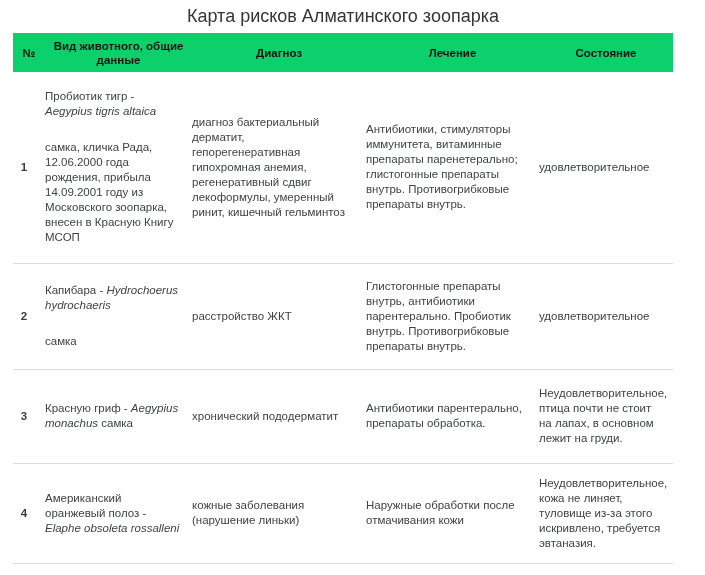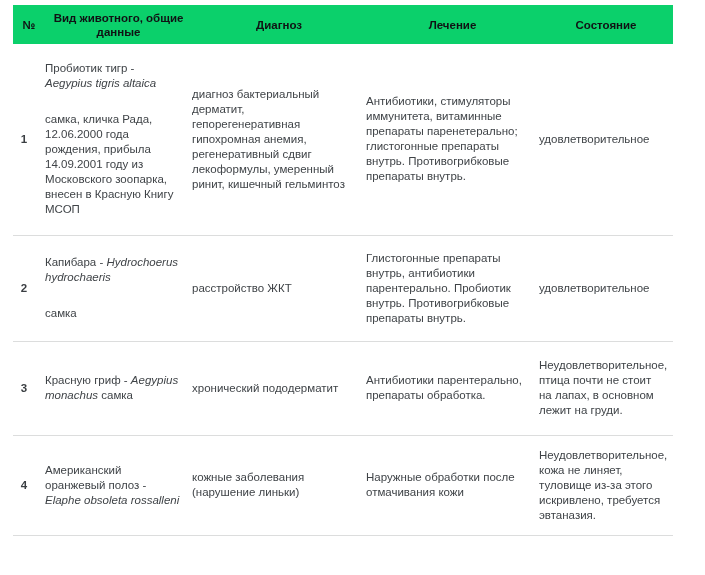--- a/index.html
+++ b/index.html
@@ -66,20 +66,21 @@
   tbody tr.row-1 { border-top: none; height: 191px; }
   tbody tr.row-2 { height: 106px; }
   tbody tr.row-3 { height: 94px; }
   tbody tr.row-4 { height: 100px; border-bottom: 1px solid #dcdddd; }
 </style>
 </head>
 <body>
 
 <div class="page">
 
+  <div class="doc-title">Карта рисков Алматинского зоопарка</div>
 
   <table class="risk-table">
     <colgroup>
       <col style="width:32px">
       <col style="width:147px">
       <col style="width:174px">
       <col style="width:173px">
       <col style="width:134px">
     </colgroup>
     <thead>

